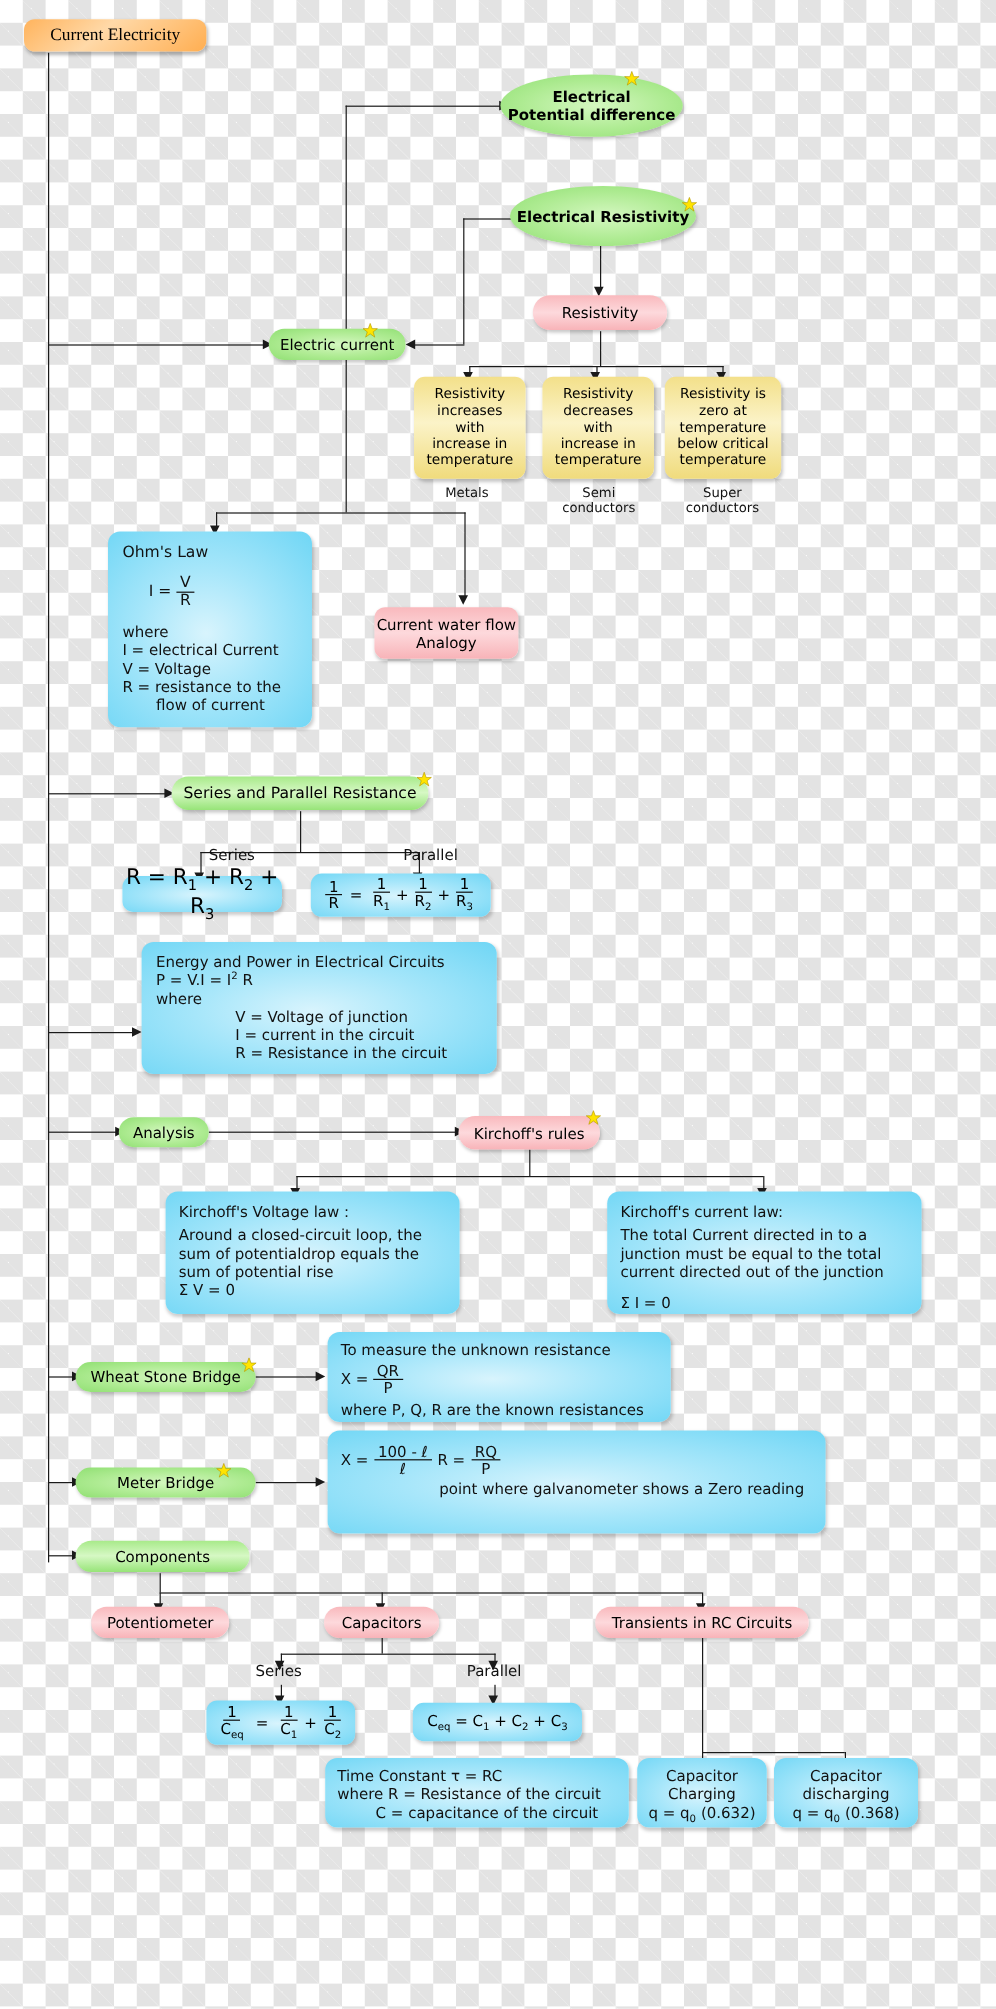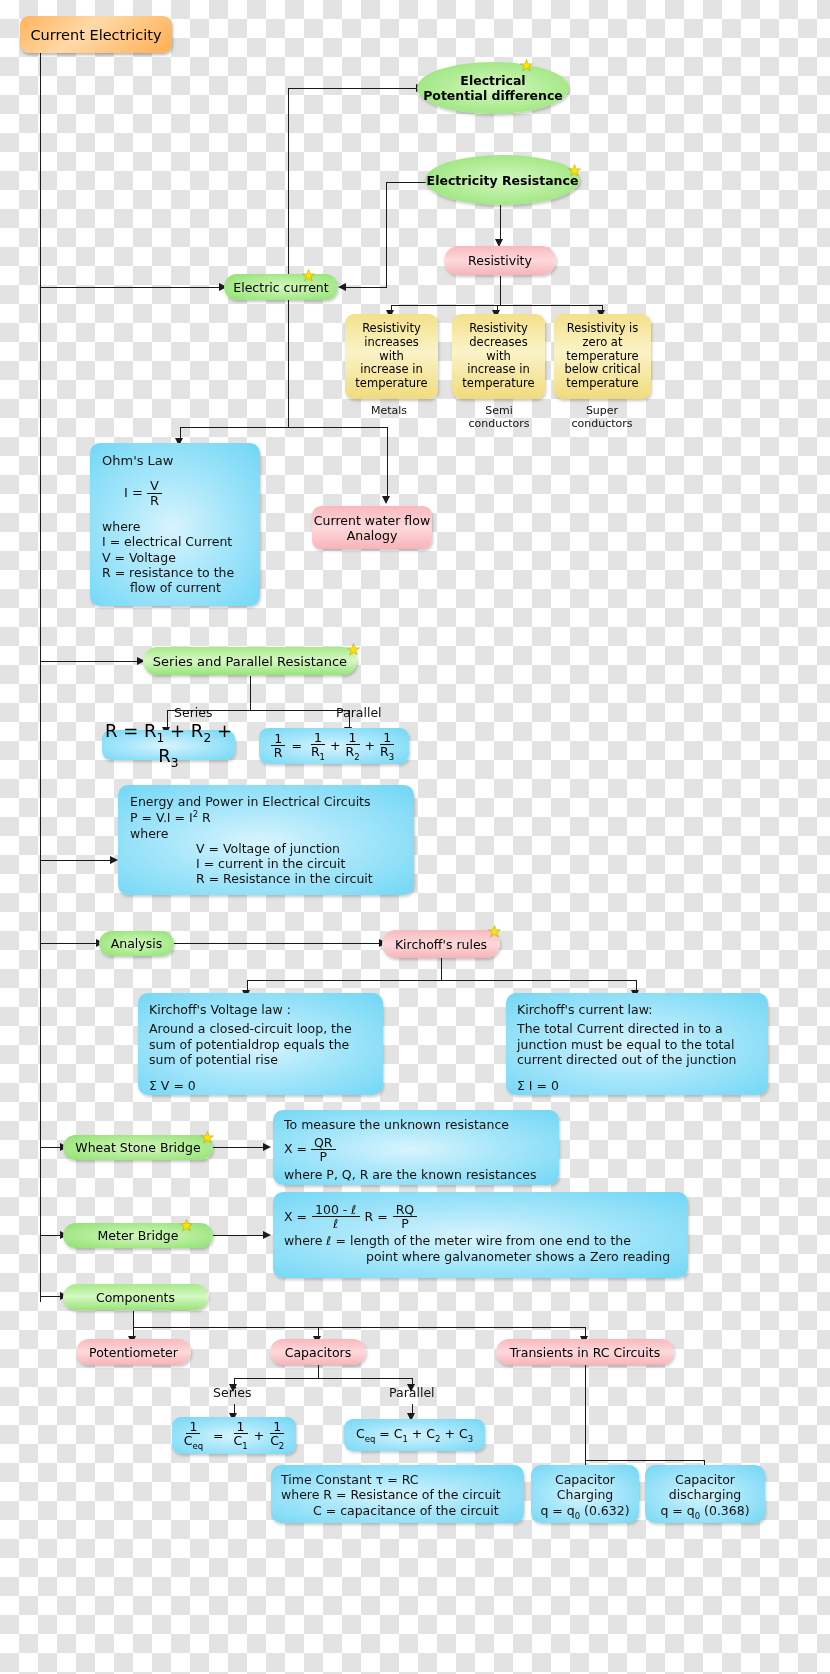--- a/index.html
+++ b/index.html
@@ -148,34 +148,34 @@
 <div class="v" style="left:412px;top:1404px;height:12px;"></div>
 <div class="ar ar-d" style="left:407px;top:1413px;"></div>
 
 <div class="v" style="left:585px;top:1364px;height:96px;"></div>
 <div class="h" style="left:585px;top:1460px;width:119px;"></div>
 <div class="v" style="left:585px;top:1460px;height:9px;"></div>
 <div class="ar ar-d" style="left:580px;top:1465px;"></div>
 <div class="v" style="left:704px;top:1460px;height:9px;"></div>
 <div class="ar ar-d" style="left:699px;top:1465px;"></div>
 
-<div class="node rnd orange" style="left:20px;top:16px;width:152px;height:37px;font-size:14.5px;">
+<div class="node rnd orange" style="left:20px;top:16px;width:152px;height:27px;font-size:14.5px;font-family:Liberation Serif, serif;">
   <span>Current Electricity</span>
 </div>
 
 <div class="node ell green" style="left:417px;top:62px;width:152px;height:52px;font-size:12.5px;flex-direction:column;">
   <span>Electrical</span>
   <span>Potential difference</span>
 </div>
 <svg class="star" viewBox="0 0 24 24" style="left:520px;top:59px;">
   <polygon points="12,1 15,9 23,9 16.5,14 19,22 12,17 5,22 7.5,14 1,9 9,9" fill="#ffe400" stroke="#b89b00" stroke-width="1"></polygon>
 </svg>
 
 <div class="node ell green" style="left:425px;top:155px;width:155px;height:50px;font-size:12.5px;">
-  <span>Electricity Resistance</span>
+  <span>Electrical Resistivity</span>
 </div>
 <svg class="star" viewBox="0 0 24 24" style="left:568px;top:164px;">
   <polygon points="12,1 15,9 23,9 16.5,14 19,22 12,17 5,22 7.5,14 1,9 9,9" fill="#ffe400" stroke="#b89b00" stroke-width="1"></polygon>
 </svg>
 
 <div class="node pill pink" style="left:444px;top:246px;width:112px;height:29px;font-size:12.5px;">
   <span>Resistivity</span>
 </div>
 
 <div class="node pill green" style="left:224px;top:274px;width:114px;height:26px;font-size:12.5px;">
@@ -295,21 +295,21 @@
 </div>
 <svg class="star" viewBox="0 0 24 24" style="left:488px;top:925px;">
   <polygon points="12,1 15,9 23,9 16.5,14 19,22 12,17 5,22 7.5,14 1,9 9,9" fill="#ffe400" stroke="#b89b00" stroke-width="1"></polygon>
 </svg>
 
 <div class="bx blue" style="left:138px;top:993px;width:245px;height:102px;padding:9px 11px;">
   <div class="txt">Kirchoff's Voltage law :</div>
   <div class="txt" style="margin-top:4px;">Around a closed-circuit loop, the</div>
   <div class="txt">sum of potentialdrop equals the</div>
   <div class="txt">sum of potential rise</div>
-  <div class="txt" style="margin-top:11px;">Σ V = 0</div>
+  <div class="txt" style="">Σ V = 0</div>
 </div>
 
 <div class="bx blue" style="left:506px;top:993px;width:262px;height:102px;padding:9px 11px;">
   <div class="txt">Kirchoff's current law:</div>
   <div class="txt" style="margin-top:4px;">The total Current directed in to a</div>
   <div class="txt">junction must be equal to the total</div>
   <div class="txt">current directed out of the junction</div>
   <div class="txt" style="margin-top:11px;">Σ I = 0</div>
 </div>
 
@@ -345,21 +345,20 @@
     <span class="frac">
       <span class="num">100 - ℓ</span>
       <span class="den">ℓ</span>
     </span>
     <span>R  =</span>
     <span class="frac">
       <span class="num">RQ</span>
       <span class="den">P</span>
     </span>
   </div>
-  <div class="txt">where  ℓ = length of the meter wire from one end  to the</div>
   <div class="txt" style="margin-left:82px;">point where galvanometer shows a Zero reading</div>
 </div>
 
 <div class="node pill greenp" style="left:63px;top:1284px;width:145px;height:26px;font-size:12.5px;">
   <span>Components</span>
 </div>
 
 <div class="node pill pink" style="left:76px;top:1339px;width:115px;height:26px;font-size:12.5px;">
   <span>Potentiometer</span>
 </div>

